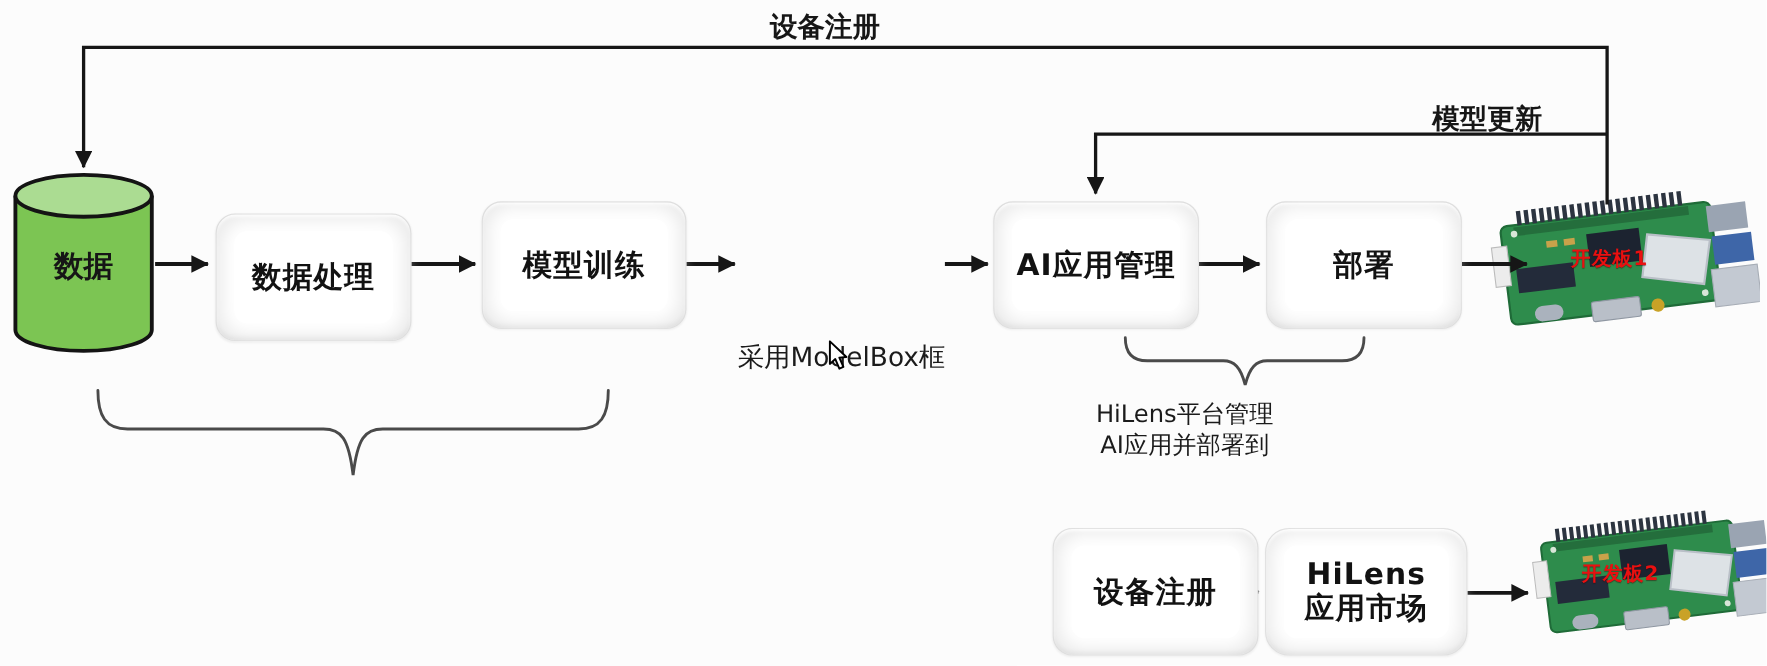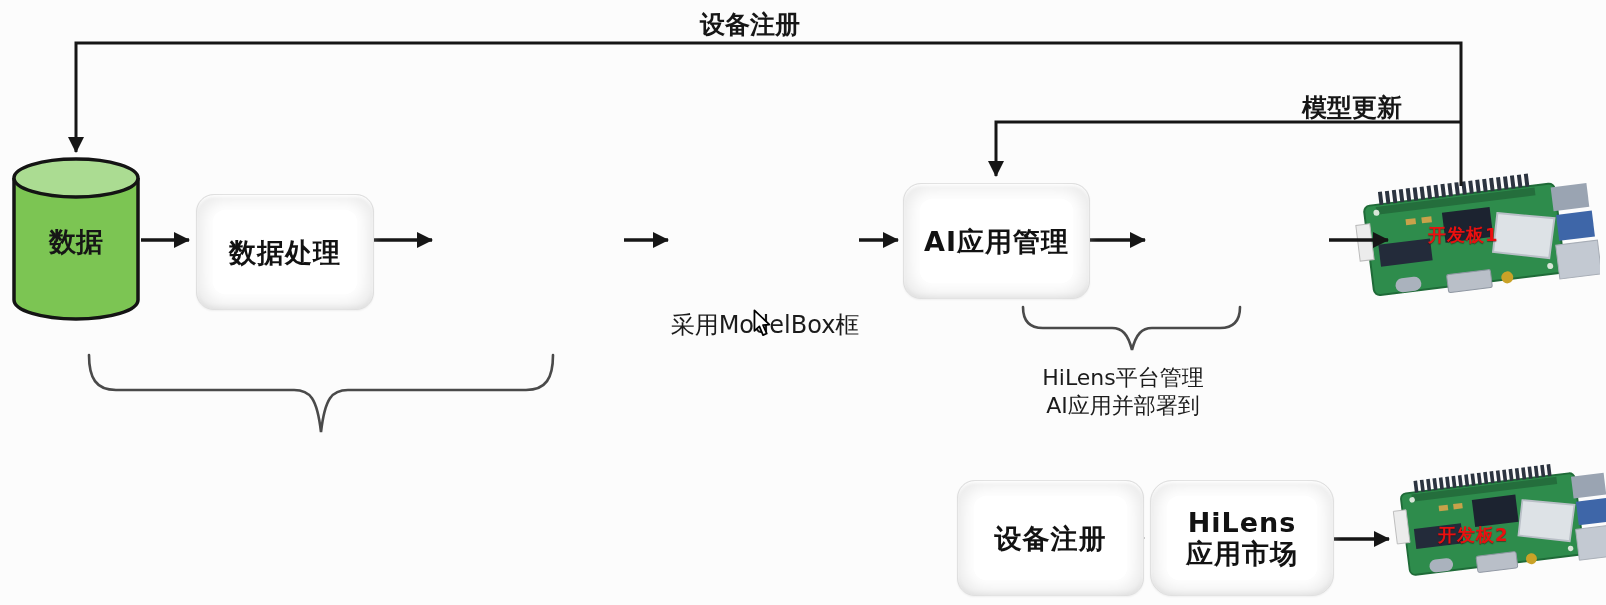--- a/index.html
+++ b/index.html
@@ -108,48 +108,58 @@
   <div class="cyl-label" style="left:26px;top:224px;width:100px;font-family:Liberation Serif, serif;">数据</div>
 
   <div class="feedback-label" style="left:680px;top:8px;width:140px;">设备注册</div>
   <div class="feedback-label" style="left:1284px;top:91px;width:136px;">模型更新</div>
 
   <div class="node" style="left:196px;top:194px;width:176px;">
     <div class="node-inner">
       <span class="node-label">数据处理</span>
     </div>
   </div>
+  <div class="node" style="left:438px;top:183px;width:184px;">
+    <div class="node-inner">
+      <span class="node-label">模型训练</span>
+    </div>
+  </div>
   <div class="node" style="left:903px;top:183px;width:185px;">
     <div class="node-inner">
       <span class="node-label">AI应用管理</span>
+    </div>
+  </div>
+  <div class="node" style="left:1151px;top:183px;width:176px;">
+    <div class="node-inner">
+      <span class="node-label">部署</span>
     </div>
   </div>
 
   <div class="node" style="left:957px;top:480px;width:185px;">
     <div class="node-inner">
       <span class="node-label">设备注册</span>
     </div>
   </div>
   <div class="node" style="left:1150px;top:480px;width:182px;border-radius:22px;">
     <div class="node-inner">
       <span class="node-label">
         <span style="display:block">HiLens</span>
         <span style="display:block">应用市场</span>
       </span>
     </div>
   </div>
 
   <div class="annotation" style="left:640px;top:311px;width:250px;font-size:24px;line-height:29px;">
     <span style="display:block">采用ModelBox框</span>
   </div>
-  <div class="annotation" style="left:998px;top:364px;width:250px;font-size:22px;line-height:28px;">
+  <div class="annotation" style="left:952px;top:364px;width:250px;font-size:22px;line-height:28px;">
     <span style="display:block">HiLens平台管理</span>
     <span style="display:block">AI应用并部署到</span>
   </div>
 
   <div class="board-label" style="left:1428px;top:223px;">开发板1</div>
-  <div class="board-label" style="left:1438px;top:523px;">开发板2</div>
+  <div class="board-label" style="left:1438px;top:509px;">开发板2</div>
 
   <svg style="position:absolute;left:752px;top:309px;z-index:6;" width="24" height="30" viewBox="0 0 16 22">
     <path d="M1,1 L1,16 L4.6,12.8 L7.3,19.2 L10,18 L7.3,11.8 L12,11.4 z" fill="#ffffff" stroke="#000000" stroke-width="1.3" stroke-linejoin="round"></path>
   </svg>
 
 </div>
 
 </body></html>

